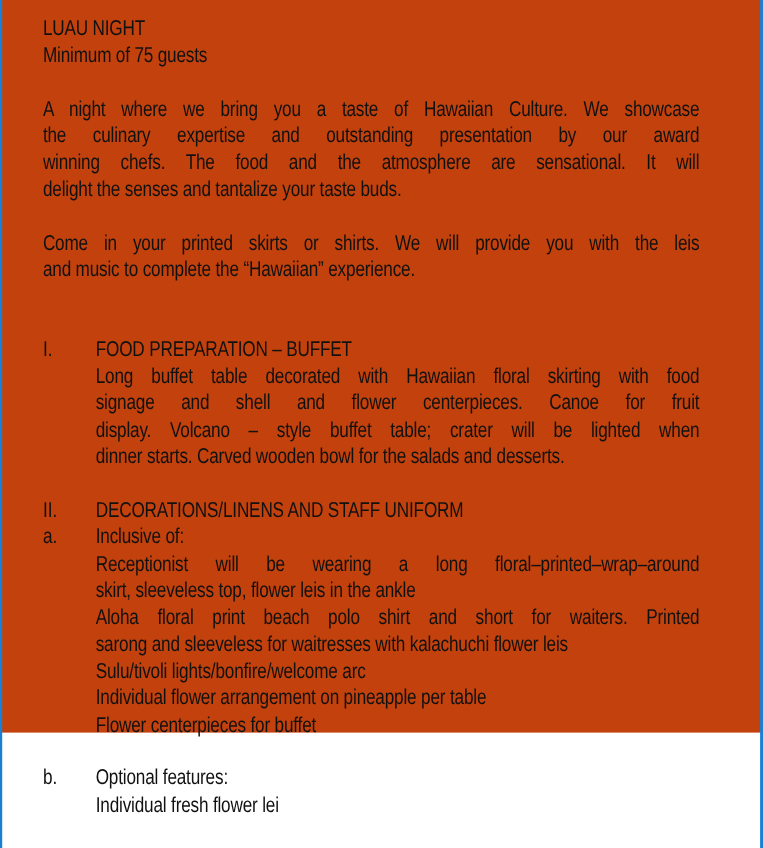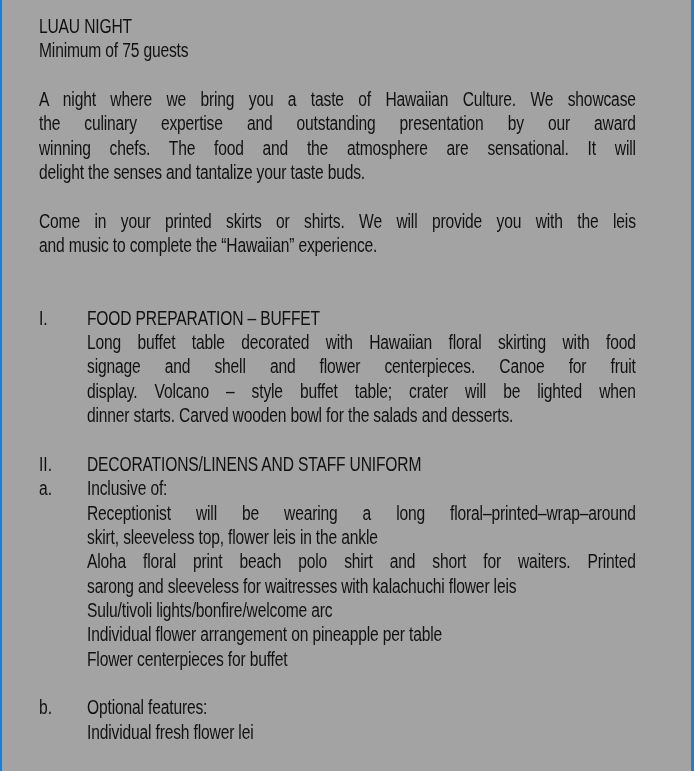--- a/index.html
+++ b/index.html
@@ -11,22 +11,22 @@
       width: 694px;
       height: 771px;
       position: relative;
       overflow: hidden;
     }
     .page {
       position: absolute;
       left: 0;
       top: 0;
       width: 694px;
-      height: 771px;
-      background: #a3a3a3;
+      height: 666px;
+      background: #c2410c;
     }
     .border-left {
       position: absolute;
       left: 0;
       top: 0;
       width: 2px;
       height: 771px;
       background: #1a80d6;
     }
     .border-right {

